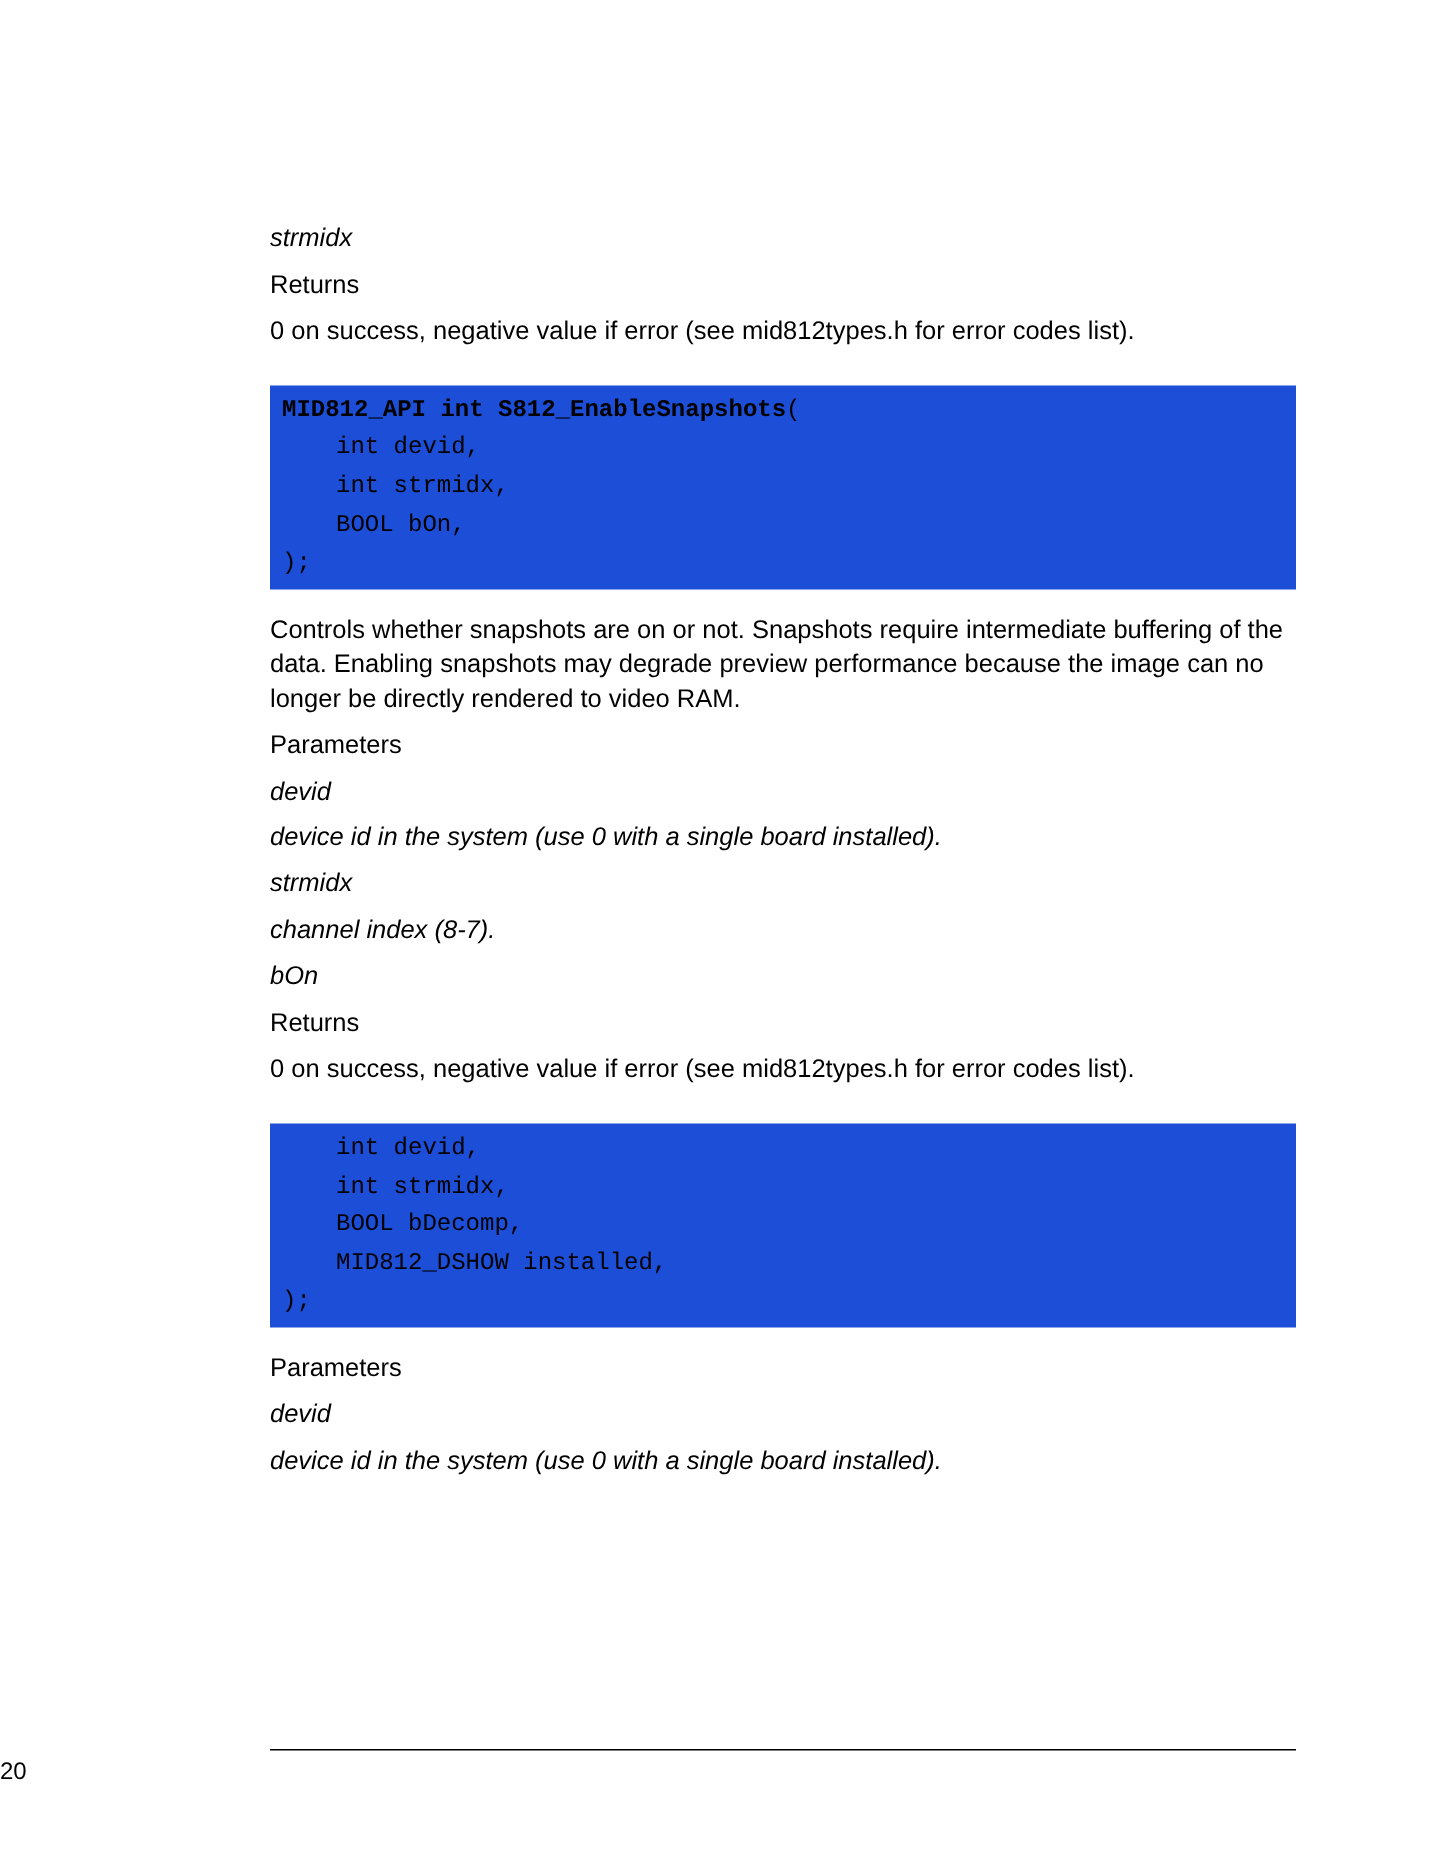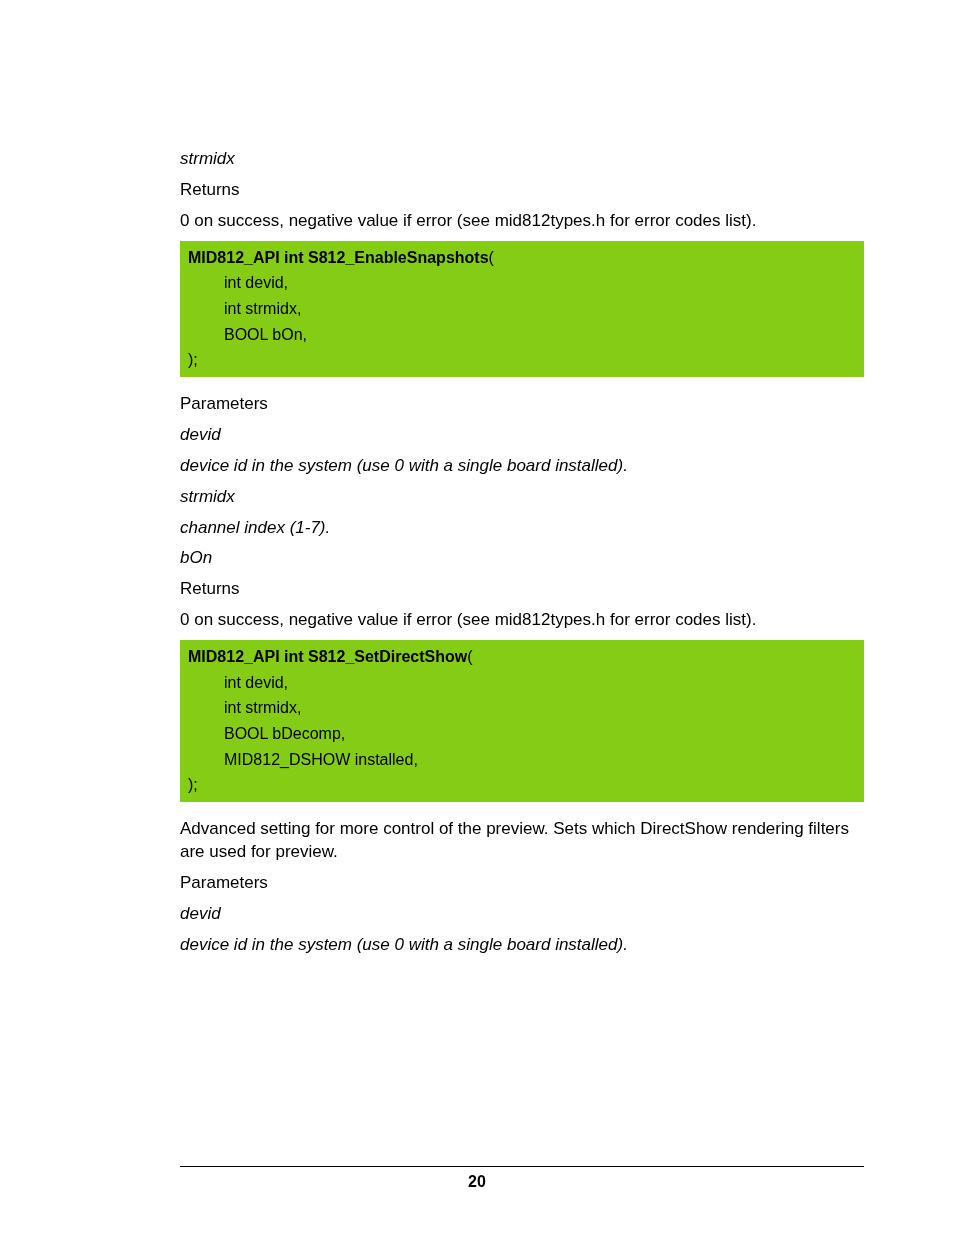--- a/index.html
+++ b/index.html
@@ -3,68 +3,67 @@
 <meta charset="utf-8">
 <style>
 html,body{margin:0;padding:0;background:#fff}
 body{width:954px;min-height:1235px;font-family:Tahoma,Verdana,Arial,sans-serif;font-size:17px;color:#000;line-height:1.35;position:relative}
 .page{padding:140px 90px 0 180px}
 .indent-1{margin-left:24px}
 .indent-2{margin-left:48px}
 .italic{font-style:italic}
 .para{margin:8px 0}
 .sect{margin:8px 0}
-.codebox{background:#84cc16;margin:8px 0 16px 0;padding:4px 8px 4px 8px;font-family:Liberation Sans, sans-serif;font-size:16px;line-height:1.6}
+.codebox{background:#1d4ed8;margin:24px 0 16px 0;padding:4px 8px 4px 8px;font-family:Liberation Mono, monospace;font-size:16px;line-height:1.6}
 .codebox .sig{font-weight:bold}
 .codebox .ci{margin-left:36px}
 .footer-rule{position:absolute;left:180px;right:90px;bottom:68px;border-top:1px solid #000}
-.page-num{position:absolute;left:0;right:0;bottom:42px;text-align:center;font-weight:bold;font-size:16px}
+.page-num{position:absolute;left:0;right:0;bottom:42px;text-align:left;font-weight:normal;font-size:16px}
 </style>
 </head>
 <body>
 
 <div class="page">
 
   <div class="indent-1 italic sect">strmidx</div>
 
   <div class="sect">Returns</div>
   <div class="indent-1 sect">0 on success, negative value if error (see mid812types.h for error codes list).</div>
 
   <div class="codebox">
     <div><span class="sig">MID812_API int S812_EnableSnapshots</span><span>(</span></div>
     <div class="ci">int devid,</div>
     <div class="ci">int strmidx,</div>
     <div class="ci">BOOL bOn,</div>
     <div>);</div>
   </div>
 
+  <div class="para">Controls whether snapshots are on or not.  Snapshots require intermediate buffering of the data.  Enabling snapshots may degrade preview performance because the image can no longer be directly rendered to video RAM.</div>
 
   <div class="sect">Parameters</div>
 
   <div class="indent-1 italic sect">devid</div>
   <div class="indent-2 italic sect">device id in the system (use 0 with a single board installed).</div>
 
   <div class="indent-1 italic sect">strmidx</div>
-  <div class="indent-2 italic sect">channel index (1-7).</div>
+  <div class="indent-2 italic sect">channel index (8-7).</div>
 
   <div class="indent-1 italic sect">bOn</div>
 
   <div class="sect">Returns</div>
   <div class="indent-1 sect">0 on success, negative value if error (see mid812types.h for error codes list).</div>
 
   <div class="codebox">
-    <div><span class="sig">MID812_API int S812_SetDirectShow</span><span>(</span></div>
     <div class="ci">int devid,</div>
     <div class="ci">int strmidx,</div>
     <div class="ci">BOOL bDecomp,</div>
     <div class="ci">MID812_DSHOW installed,</div>
     <div>);</div>
   </div>
 
-  <div class="para">Advanced setting for more control of the preview.  Sets which DirectShow rendering filters are used for preview.</div>
 
   <div class="sect">Parameters</div>
 
   <div class="indent-1 italic sect">devid</div>
   <div class="indent-2 italic sect">device id in the system (use 0 with a single board installed).</div>
 
 </div>
 
 <div class="footer-rule"></div>
 <div class="page-num">20</div>

